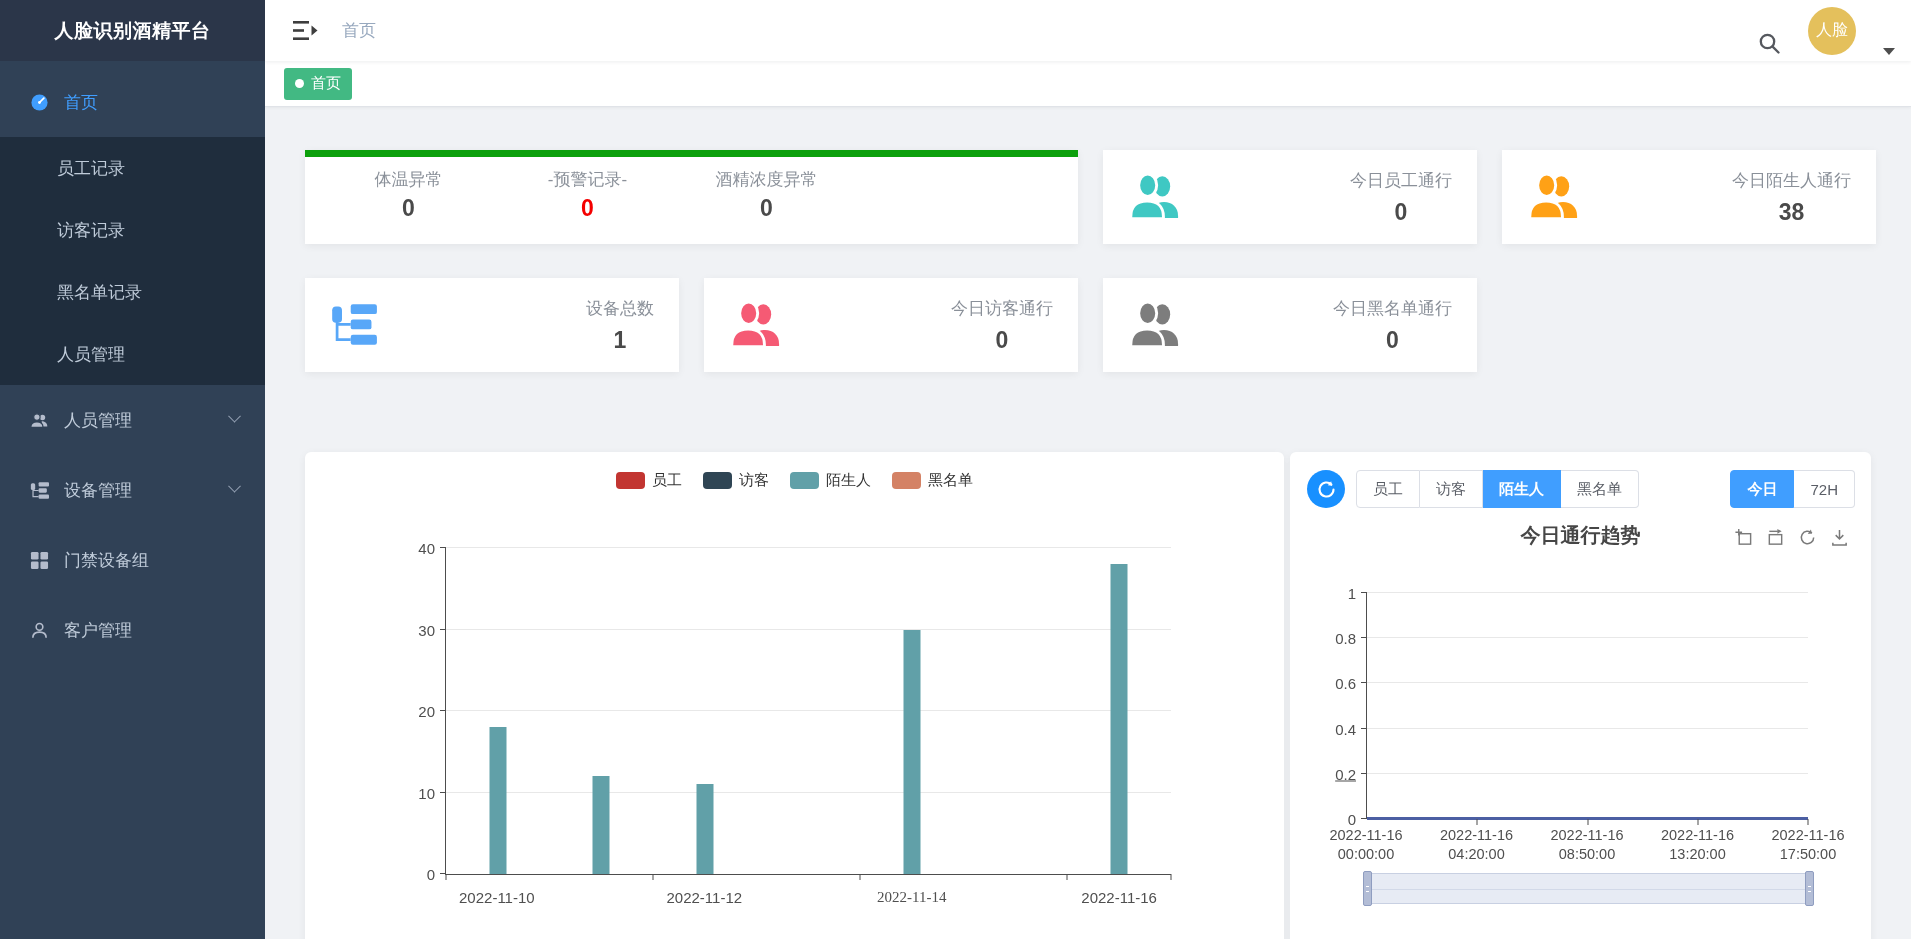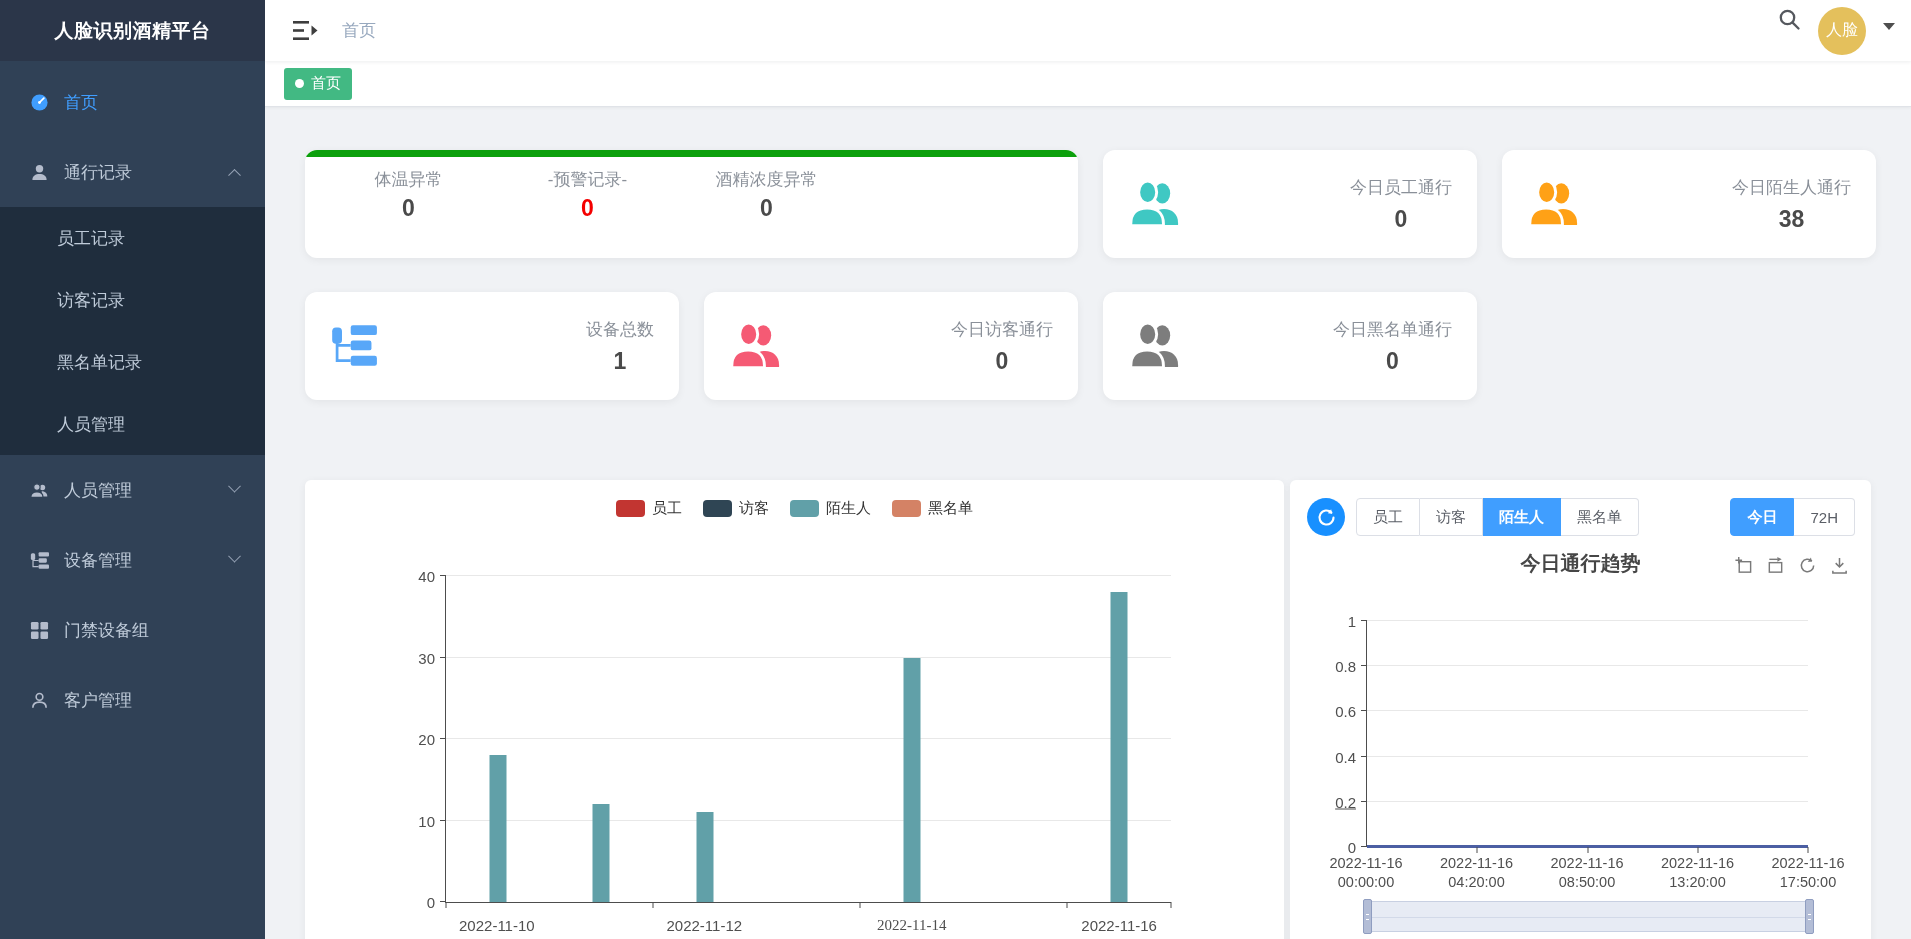--- a/index.html
+++ b/index.html
@@ -21,34 +21,34 @@
   .chev.up{transform:rotate(-135deg) translate(-2px,-2px);}
   .chev.down{transform:rotate(45deg) translate(-3px,-3px);}
   .submenu{background:#1f2d3d;}
   .submenu-item{height:62px;display:flex;align-items:center;padding-left:57px;color:#bfcbd9;font-size:17px;cursor:pointer;}
 
   
   .main{margin-left:265px;}
   .topbar{height:61px;background:#fff;display:flex;align-items:center;padding:0 16px 0 28px;box-shadow:0 1px 4px rgba(0,21,41,.08);position:relative;z-index:4;}
   .hamburger{background:none;border:none;cursor:pointer;display:flex;align-items:center;}
   .breadcrumb{margin-left:24px;color:#97a8be;font-size:17px;}
-  .topbar-right{margin-left:auto;display:flex;align-items:flex-start;gap:17px;}
+  .topbar-right{margin-left:auto;display:flex;align-items:flex-end;gap:27px;}
   .icon-btn{background:none;border:none;cursor:pointer;display:flex;align-items:center;}
   .avatar{width:48px;height:48px;border-radius:50%;background:var(--avatar-bg);color:#fff;font-size:16px;display:flex;align-items:center;justify-content:center;cursor:pointer;}
   .caret{width:0;height:0;border-left:6px solid transparent;border-right:6px solid transparent;border-top:7px solid #4e4e4e;margin-top:16px;cursor:pointer;}
 
   
   .tagbar{height:46px;background:#fff;border-bottom:1px solid #e0e3e8;box-shadow:0 1px 3px rgba(0,0,0,.05);display:flex;align-items:center;padding-left:19px;position:relative;z-index:3;}
   .tag{display:inline-flex;align-items:center;gap:7px;height:32px;padding:0 11px;background:var(--tag-green);color:#fff;font-size:15px;border-radius:3px;cursor:pointer;}
   .tag .dot{width:9px;height:9px;border-radius:50%;background:#fff;}
 
   
   .content{padding:43px 0 0 40px;}
   .cards{display:grid;grid-template-columns:repeat(4,374px);gap:34px 25px;}
-  .card{background:#fff;border-radius:12px;box-shadow:0 2px 8px rgba(0,0,0,.06);height:108px;}
+  .card{background:#fff;border-radius:0;box-shadow:0 2px 8px rgba(0,0,0,.06);height:94px;}
   .alert-card{grid-column:1/3;overflow:hidden;}
   .alert-accent{height:7px;background:var(--alert-green);}
   .alert-stats{display:flex;padding-left:14px;}
   .alert-stat{width:179px;text-align:center;}
   .alert-label{margin-top:11px;font-size:17px;color:#8a9099;}
   .alert-value{margin-top:4px;font-size:23px;font-weight:bold;color:#4a4a4a;}
   .alert-value.warn{color:var(--warning-red);}
   .stat-card{display:flex;align-items:center;padding:0 25px;}
   .stat-icon{width:54px;height:52px;flex:none;}
   .stat-icon.sm{width:48px;height:46px;}
@@ -105,28 +105,20 @@
 <aside class="sidebar">
   <div class="logo">人脸识别酒精平台</div>
   <nav class="menu">
     <div class="menu-item active">
       <svg class="m-icon" viewBox="0 0 20 20">
           <circle cx="10" cy="10" r="8.5" fill="#409eff"></circle>
           <path d="M10 10 L14.6 5.4" stroke="#fff" stroke-width="1.8" stroke-linecap="round"></path>
           <circle cx="10" cy="10" r="1.5" fill="#fff"></circle>
         </svg>
       <span>首页</span>
-    </div>
-    <div class="menu-item">
-      <svg class="m-icon" viewBox="0 0 20 20" fill="#b4bccc">
-          <circle cx="10" cy="6" r="3.9"></circle>
-          <path d="M2.5 17.8c0-4.2 3.4-6.3 7.5-6.3s7.5 2.1 7.5 6.3v.2h-15z"></path>
-        </svg>
-      <span>通行记录</span>
-      <i class="chev up"></i>
     </div>
     <div class="submenu">
       <div class="submenu-item">
           <span>员工记录</span>
         </div>
       <div class="submenu-item">
           <span>访客记录</span>
         </div>
       <div class="submenu-item">
           <span>黑名单记录</span>

